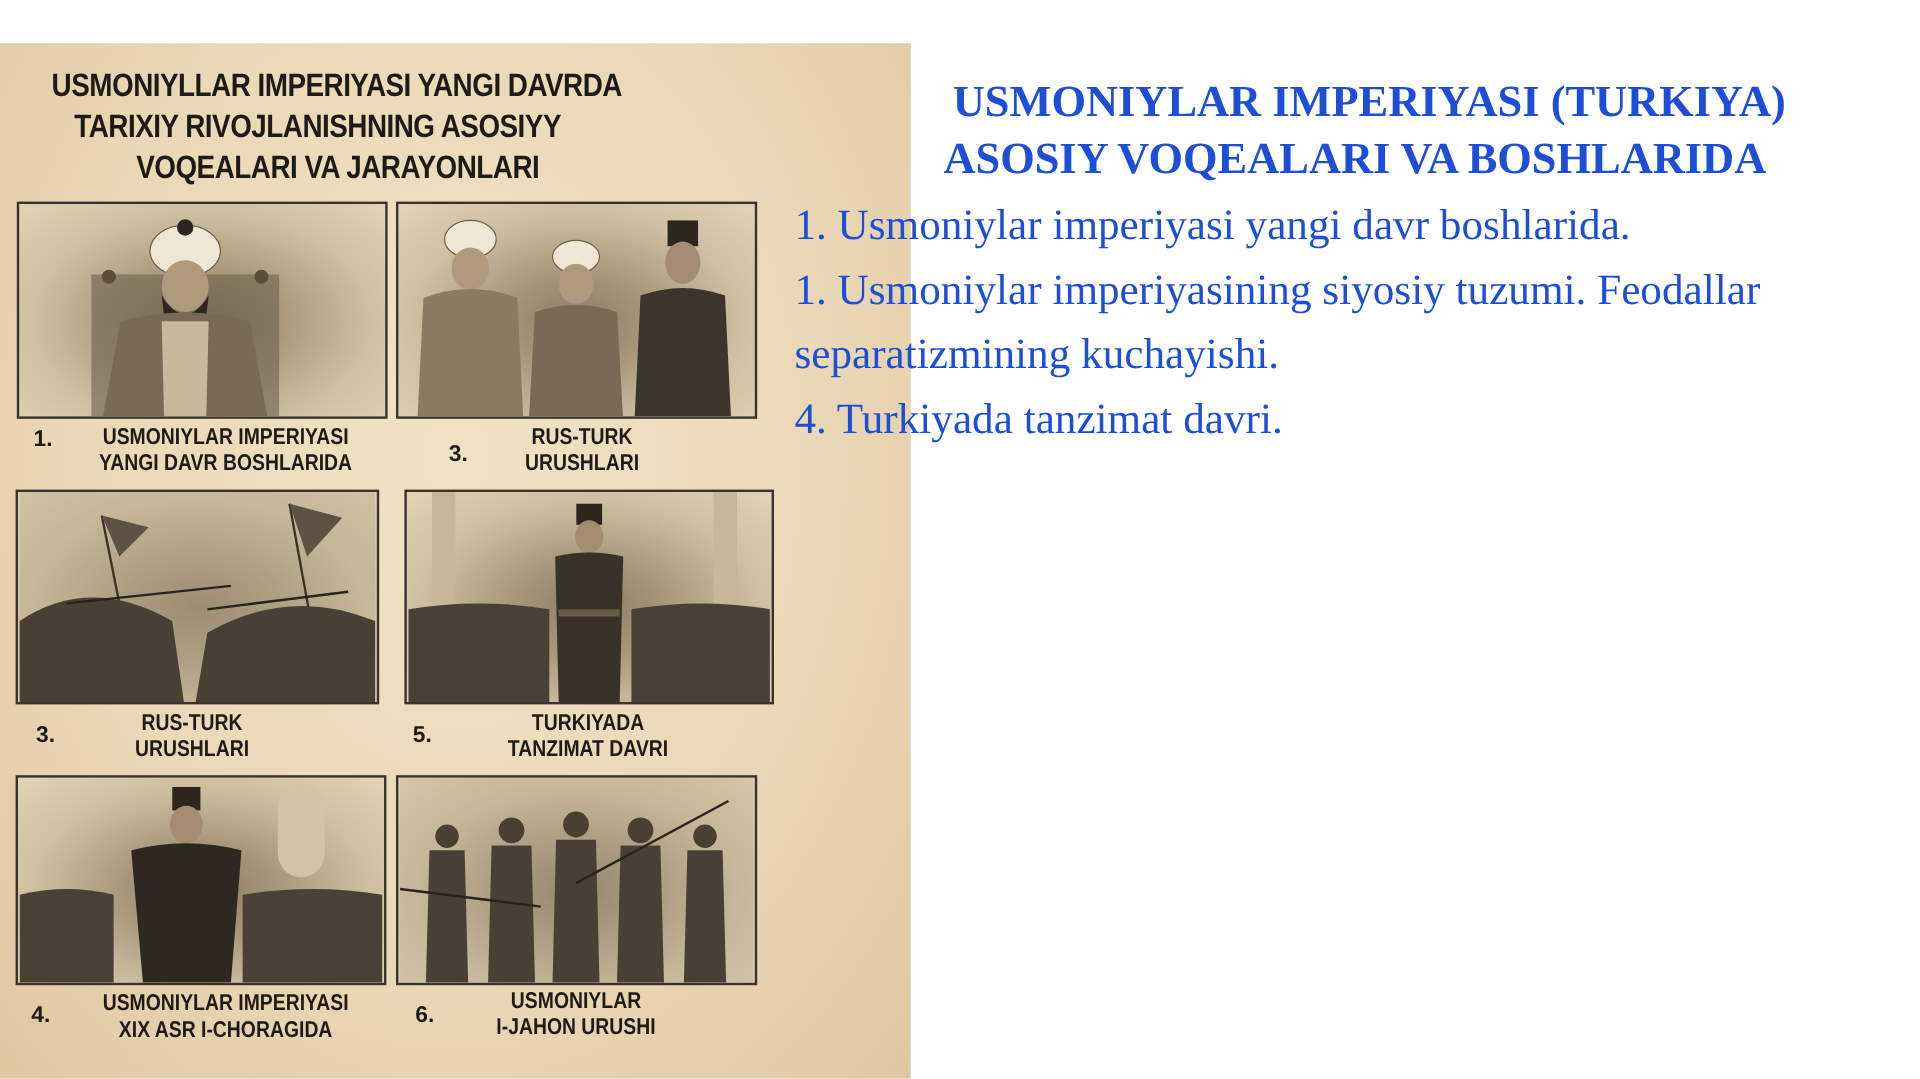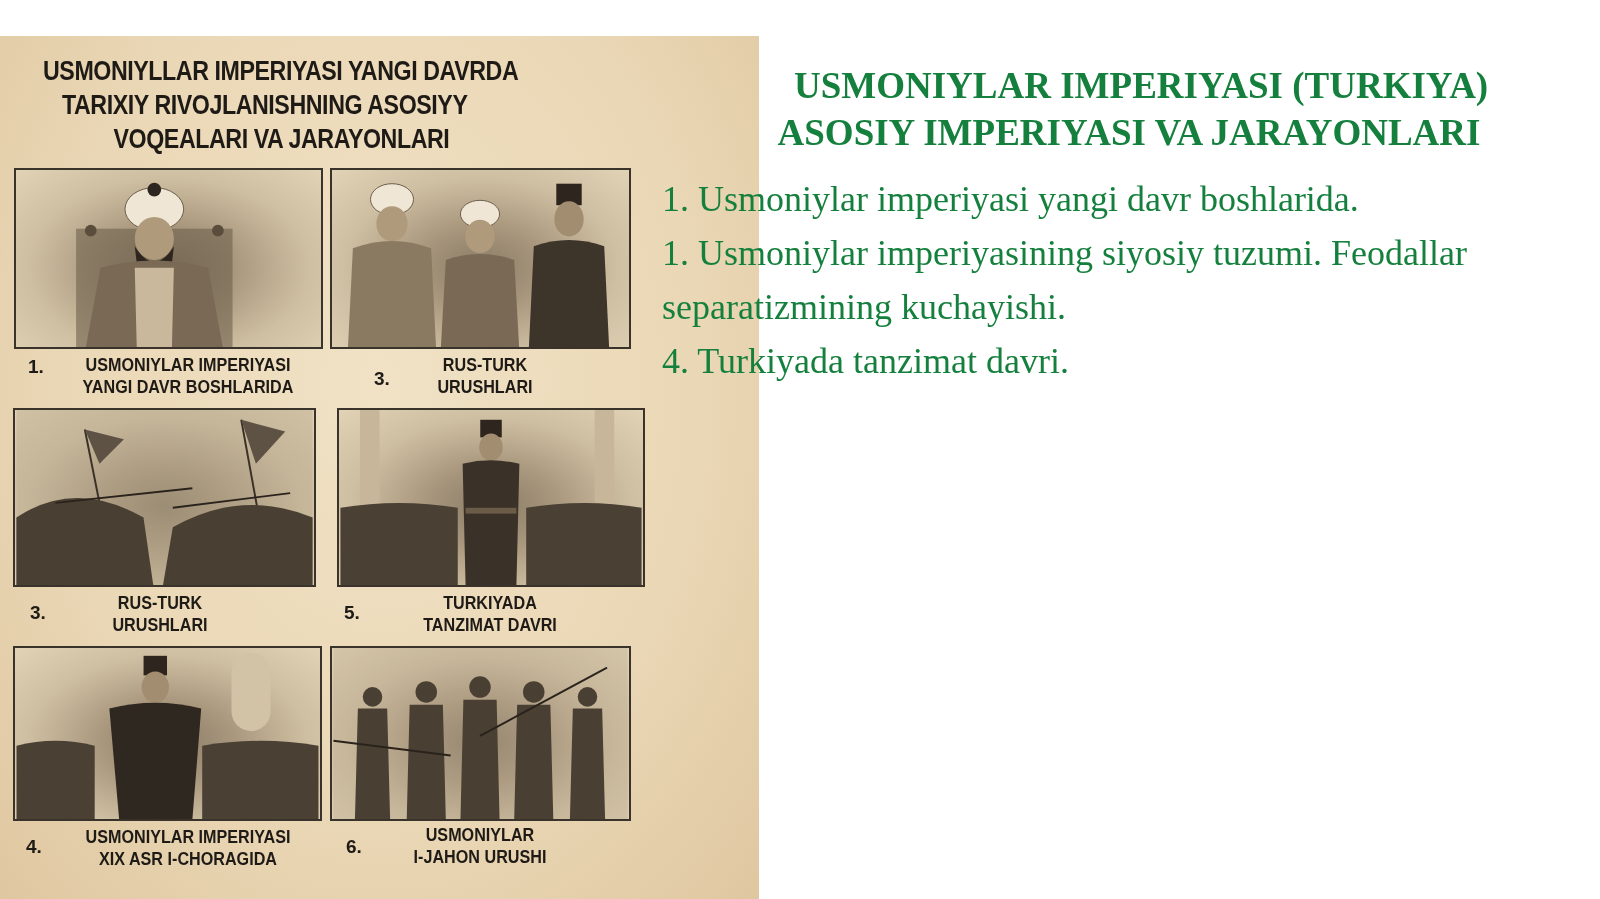--- a/index.html
+++ b/index.html
@@ -32,27 +32,27 @@
   .cap {
     position:absolute; font-family:"Liberation Sans", sans-serif; font-weight:bold;
     color:#1e1a16; font-size:19px; line-height:22px; text-align:center;
     transform: scaleX(0.85); transform-origin: center top;
   }
   .cap-num {
     position:absolute; font-family:"Liberation Sans", sans-serif; font-weight:bold;
     color:#1e1a16; font-size:19px;
   }
 
-  .slide-text { position:absolute; left:674px; top:62px; width:910px; color:#15803d; }
+  .slide-text { position:absolute; left:674px; top:62px; width:910px; color:#1d4ed8; }
   .s-title {
     font-weight:bold; font-size:37px; line-height:47px; text-align:center; white-space:nowrap;
   }
   .s-title .l1 { padding-left:120px; text-align:left; }
   .reja { font-weight:bold; font-size:37px; text-align:center; margin-top:2px; line-height:56px; padding-left:44px;}
-  .plan { font-size:36px; line-height:54px; margin:16px; padding:0; list-style:none; margin-left:-12px; }
+  .plan { font-size:36px; line-height:54px; margin:4px; padding:0; list-style:none; margin-left:-12px; }
   .plan li { white-space:normal; }
 </style>
 </head>
 <body>
 
 <div class="poster">
   <div class="poster-title">
     <div class="pt1">USMONIYLLAR IMPERIYASI YANGI DAVRDA</div>
     <div class="pt2">TARIXIY RIVOJLANISHNING ASOSIYY</div>
     <div class="pt3">VOQEALARI VA JARAYONLARI</div>
@@ -171,20 +171,20 @@
   <div class="cap-num" style="left:346px; top:800px;">6.</div>
   <div class="cap" style="left:370px; top:788px; width:220px;">
     <div>USMONIYLAR</div>
     <div>I-JAHON URUSHI</div>
   </div>
 </div>
 
 <div class="slide-text">
   <div class="s-title">
     <div class="l1">USMONIYLAR IMPERIYASI (TURKIYA)</div>
-    <div>ASOSIY IMPERIYASI VA JARAYONLARI</div>
+    <div>ASOSIY VOQEALARI VA BOSHLARIDA</div>
   </div>
   <ul class="plan">
     <li>1. Usmoniylar imperiyasi yangi davr boshlarida.</li>
     <li>1. Usmoniylar imperiyasining siyosiy tuzumi. Feodallar separatizmining kuchayishi.</li>
     <li>4. Turkiyada tanzimat davri.</li>
   </ul>
 </div>
 
 </body></html>

